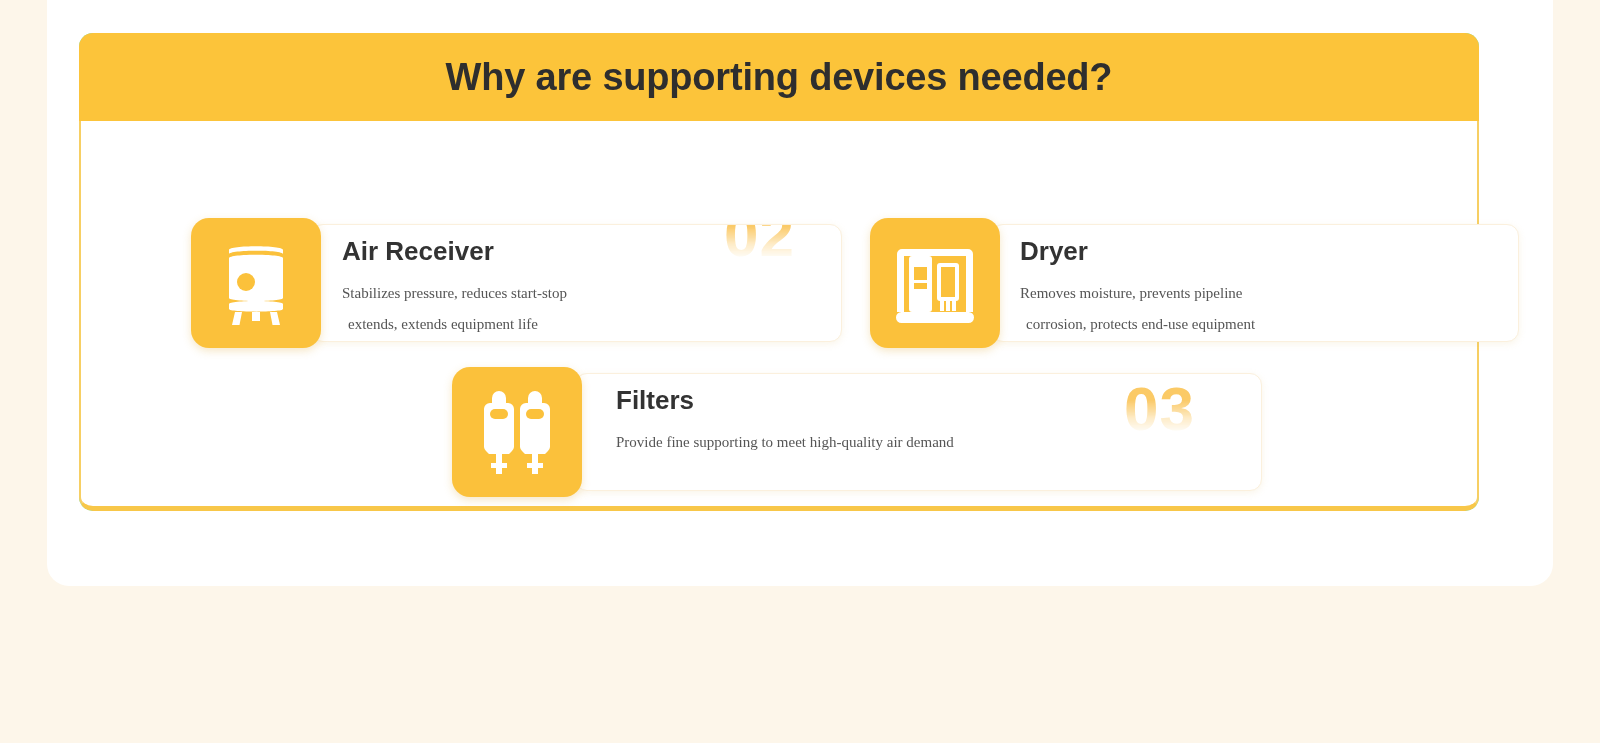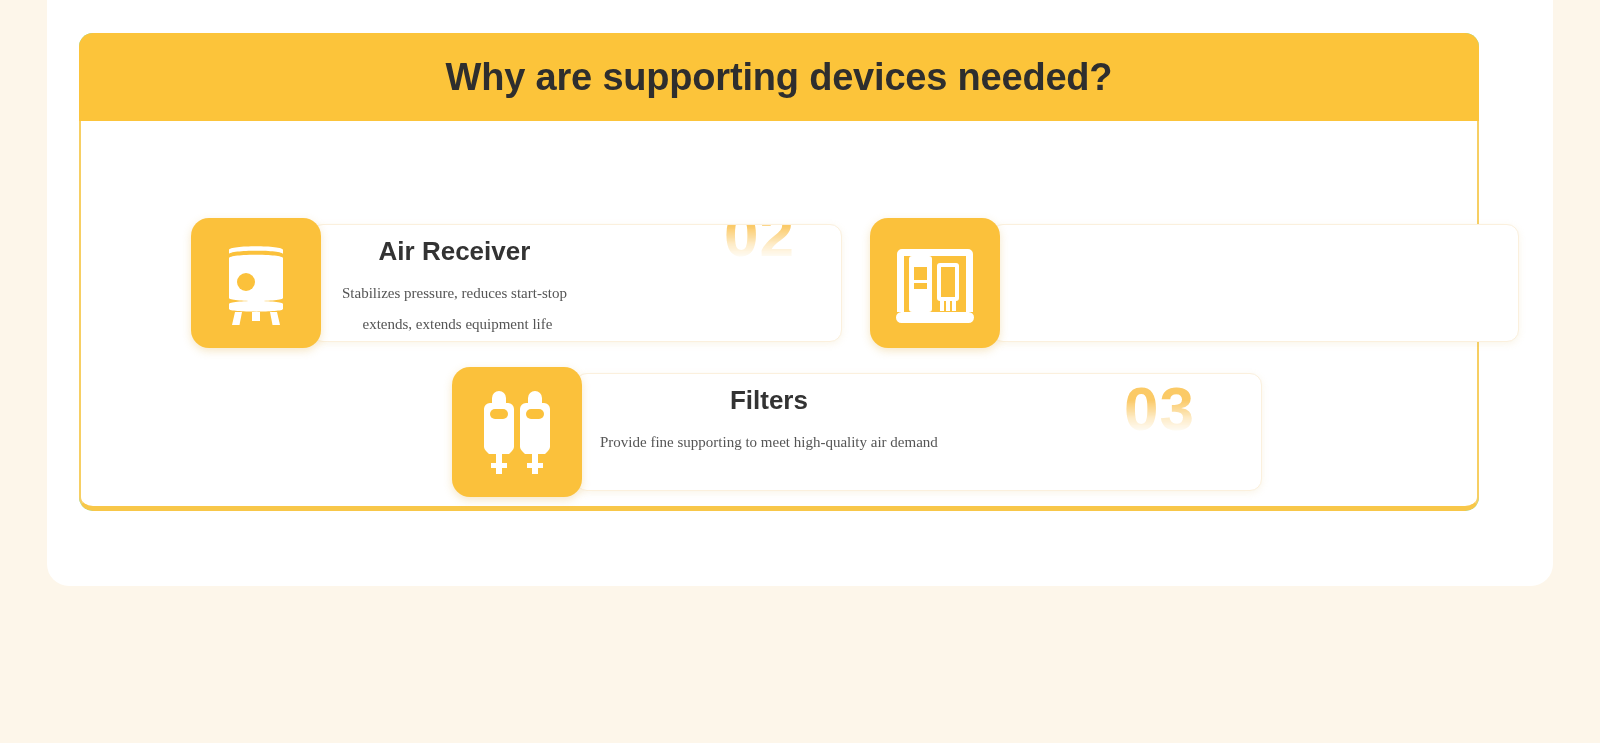--- a/index.html
+++ b/index.html
@@ -88,21 +88,20 @@
     color: #f9b733;
     letter-spacing: 1px;
     -webkit-mask-image: linear-gradient(to bottom, rgba(0,0,0,0.85) 38%, rgba(0,0,0,0.30) 64%, rgba(0,0,0,0) 86%);
     mask-image: linear-gradient(to bottom, rgba(0,0,0,0.85) 38%, rgba(0,0,0,0.30) 64%, rgba(0,0,0,0) 86%);
     opacity: 0.88;
     pointer-events: none;
     user-select: none;
   }
   .card-text {
     position: absolute;
-    text-align: center;
   }
   .card-title {
     font-size: 26px;
     font-weight: bold;
     color: #333333;
     line-height: 30px;
     white-space: nowrap;
   }
   .card-desc {
     font-size: 15px;
@@ -133,21 +132,21 @@
   #card-1 .card-text { left: 30px; top: 11px; }
   #icon-1 { left: 112px; top: 185px; }
 
   #card-2 { left: 912px; top: 191px; width: 528px; }
   #card-2 .card-num { right: 46px; }
   #card-2 .card-text { left: 28px; top: 11px; }
   #icon-2 { left: 791px; top: 185px; }
 
   #card-3 { left: 496px; top: 340px; width: 687px; }
   #card-3 .card-num { right: 66px; margin-top: 25px; }
-  #card-3 .card-text { left: 24px; top: 11px; }
+  #card-3 .card-text { left: 40px; top: 11px; }
   #icon-3 { left: 373px; top: 334px; }
 </style>
 </head>
 <body>
 
 <div class="sheet"></div>
 
 <div class="panel">
 
   <div class="panel-body"></div>
@@ -174,20 +173,27 @@
         <circle cx="28" cy="41" r="9" fill="#fbc13b"></circle>
         <path d="M11 63 C11 59, 65 59, 65 63 L65 68 C65 71.5, 11 71.5, 11 68 Z"></path>
         <path d="M17 71 L24 71 L21.5 84 L14 84 Z"></path>
         <path d="M59 71 L52 71 L54.5 84 L62 84 Z"></path>
         <rect x="34" y="71" width="8" height="9"></rect>
       </svg>
     </span>
   </div>
 
   <div class="card" id="card-2">
+    <div class="card-text">
+      <div class="card-title">Dryer</div>
+      <div class="card-desc">
+        <span>Removes moisture, prevents pipeline</span>
+        <span class="line2">corrosion, protects end-use equipment</span>
+      </div>
+    </div>
   </div>
   <div class="icon-tile" id="icon-2">
     <span>
       <svg width="78" height="80" viewBox="0 0 78 80" fill="#ffffff">
         <path d="M6 6 h66 a5 5 0 0 1 5 5 v58 h-7 V13 H8 v56 H1 V11 a5 5 0 0 1 5 -5 Z"></path>
         <rect x="13" y="13" width="23" height="56" rx="3"></rect>
         <rect x="18" y="24" width="13" height="13" fill="#fbc13b"></rect>
         <rect x="18" y="40" width="13" height="6" fill="#fbc13b"></rect>
         <rect x="41" y="20" width="22" height="38" rx="3"></rect>
         <rect x="45" y="24" width="14" height="30" fill="#fbc13b"></rect>

